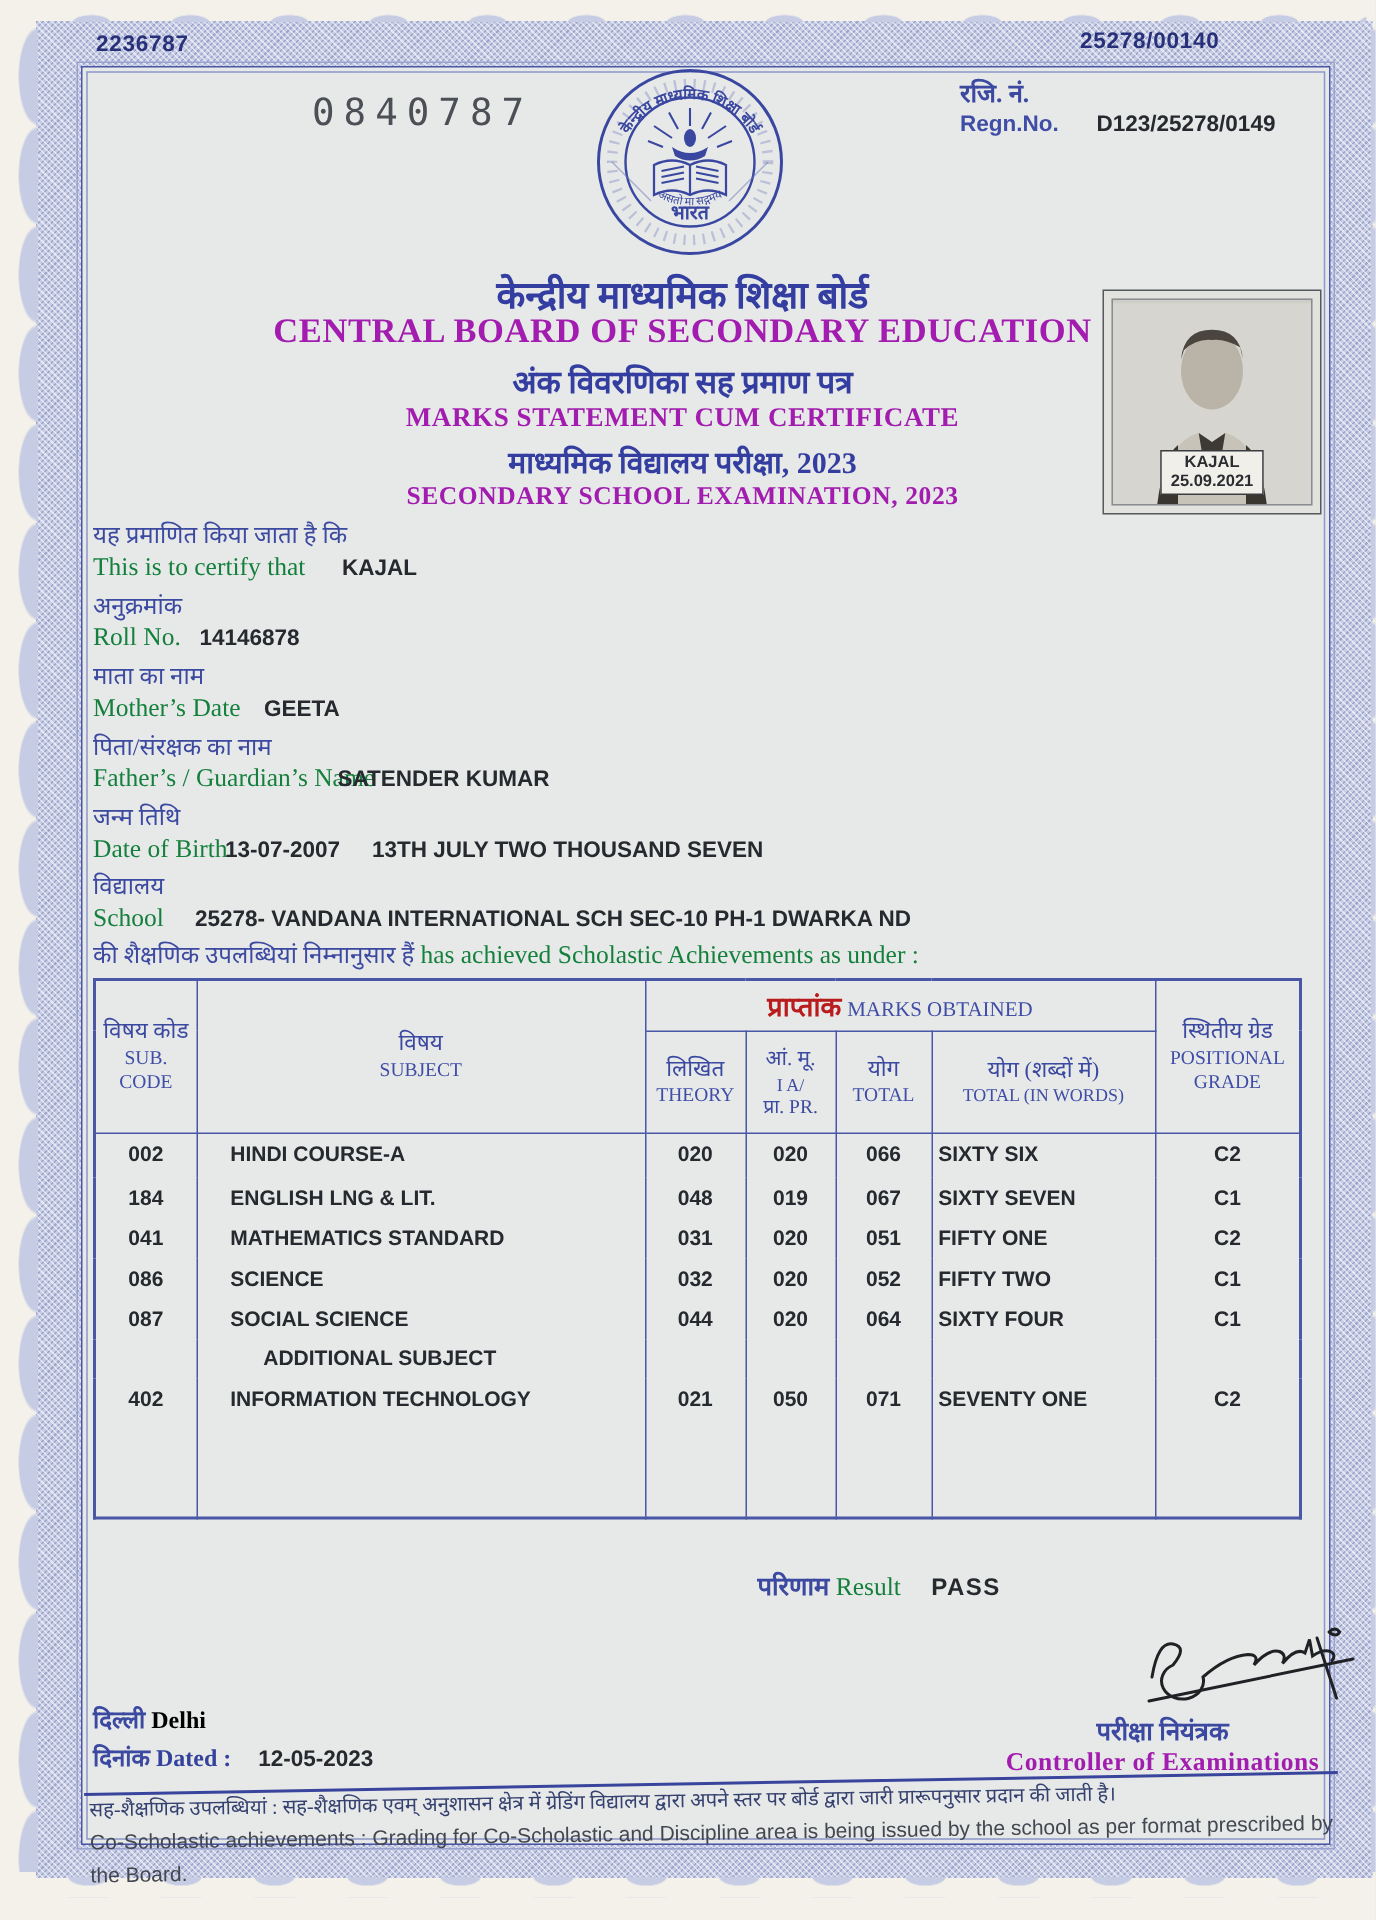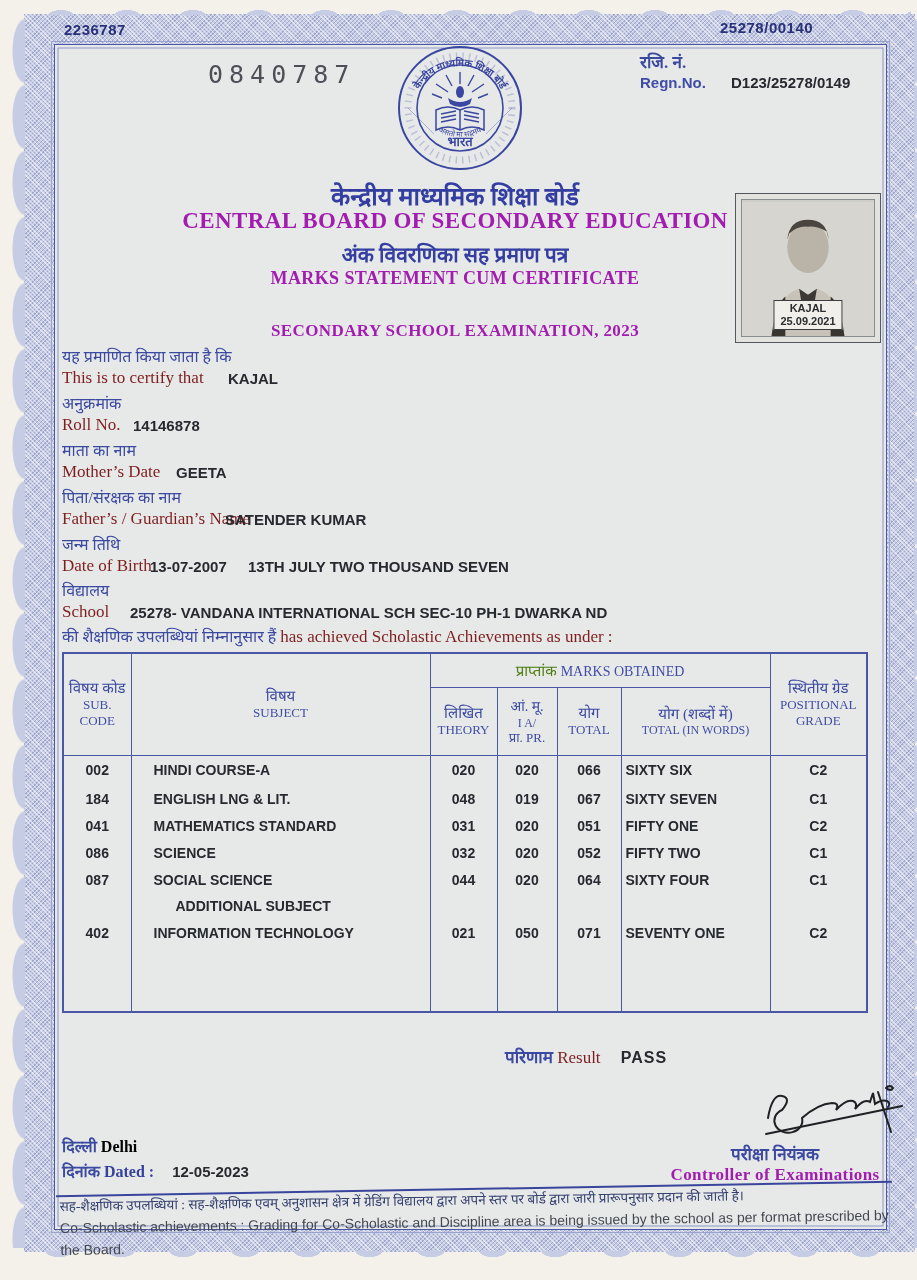--- a/index.html
+++ b/index.html
@@ -36,21 +36,21 @@
     position:absolute; left:30px; top:30px; right:28px; bottom:22px;
     background:#e7e9e9;
     border:1.5px solid #4a56a6;
     box-shadow: inset 0 0 0 2.5px #e7e9e9, inset 0 0 0 3.5px #8d96c8, 0 0 0 3px rgba(141,150,200,.0);
     outline:1px solid #9aa2cf; outline-offset:2px;
   }
   
   .content { position:absolute; inset:0; }
   .abs { position:absolute; }
   .hi { font-family:"Liberation Serif", serif; color:#3c49a0; }
-  .en-label { font-family:"Liberation Serif", serif; color:#7f1d1d; }
+  .en-label { font-family:"Liberation Serif", serif; color:#15803d; }
   .val { font-family:"Liberation Sans", sans-serif; font-weight:bold; color:#26292e; }
   .serial { font-family:"Liberation Sans", sans-serif; font-weight:bold; color:#273079; font-size:15px; letter-spacing:.5px; }
   .form-serial { font-family:"DejaVu Sans Mono", monospace; font-weight:400; color:#4c4f55; font-size:25px; letter-spacing:6px; }
   .hdr-hi { color:#333ea0; font-weight:bold; text-align:center; }
   .hdr-en { color:#a21caf; font-weight:bold; text-align:center; letter-spacing:.4px; }
   
   .photo { border:1px solid #55585c; background:#e2e2de; padding:5px; }
   .photo-inner { position:relative; width:100%; height:100%; background:#cfcfc9; border:1px solid #8a8d90; overflow:hidden; }
   .photo-caption { position:absolute; left:50%; bottom:6px; transform:translateX(-50%);
     background:#f0efe9; border:1px solid #3a3c40; padding:1px 6px; text-align:center;
@@ -133,20 +133,21 @@
         <div>KAJAL</div>
         <div>25.09.2021</div>
       </div>
     </div>
   </div>
 
   <div class="abs hdr-hi" style="left:150px; top:178px; width:610px; font-size:25px;">केन्द्रीय माध्यमिक शिक्षा बोर्ड</div>
   <div class="abs hdr-en" style="left:150px; top:208px; width:610px; font-size:23px;">CENTRAL BOARD OF SECONDARY EDUCATION</div>
   <div class="abs hdr-hi" style="left:150px; top:240px; width:610px; font-size:21px;">अंक विवरणिका सह प्रमाण पत्र</div>
   <div class="abs hdr-en" style="left:150px; top:268px; width:610px; font-size:18px;">MARKS STATEMENT CUM CERTIFICATE</div>
+  <div class="abs hdr-hi" style="left:150px; top:294px; width:610px; font-size:20px;">माध्यमिक विद्यालय परीक्षा, 2023</div>
   <div class="abs hdr-en" style="left:150px; top:321px; width:610px; font-size:17px;">SECONDARY SCHOOL EXAMINATION, 2023</div>
 
   <div class="abs hi" style="left:62px; top:345px; font-size:16px;">यह प्रमाणित किया जाता है कि</div>
   <div class="abs en-label" style="left:62px; top:368px; font-size:17px;">This is to certify that</div>
   <div class="abs val" style="left:228px; top:370px; font-size:15px;">KAJAL</div>
 
   <div class="abs hi" style="left:62px; top:392px; font-size:16px;">अनुक्रमांक</div>
   <div class="abs en-label" style="left:62px; top:415px; font-size:17px;">Roll No.</div>
   <div class="abs val" style="left:133px; top:417px; font-size:15px;">14146878</div>
 
@@ -187,21 +188,21 @@
         <th rowspan="2" style="height:102px;">
           <span class="th-hi">विषय कोड</span>
           <span class="th-en">SUB.</span>
           <span class="th-en">CODE</span>
         </th>
         <th rowspan="2">
           <span class="th-hi">विषय</span>
           <span class="th-en">SUBJECT</span>
         </th>
         <th colspan="4" style="height:34px;">
-          <span style="font-size:15px; color:#4d7c0f;">प्राप्तांक</span>
+          <span style="font-size:18px; color:#b91c1c;font-weight:bold;">प्राप्तांक</span>
           <span style="font-size:14px; color:#3f4da6;">MARKS OBTAINED</span>
         </th>
         <th rowspan="2">
           <span class="th-hi">स्थितीय ग्रेड</span>
           <span class="th-en">POSITIONAL</span>
           <span class="th-en">GRADE</span>
         </th>
       </tr>
       <tr>
         <th>

